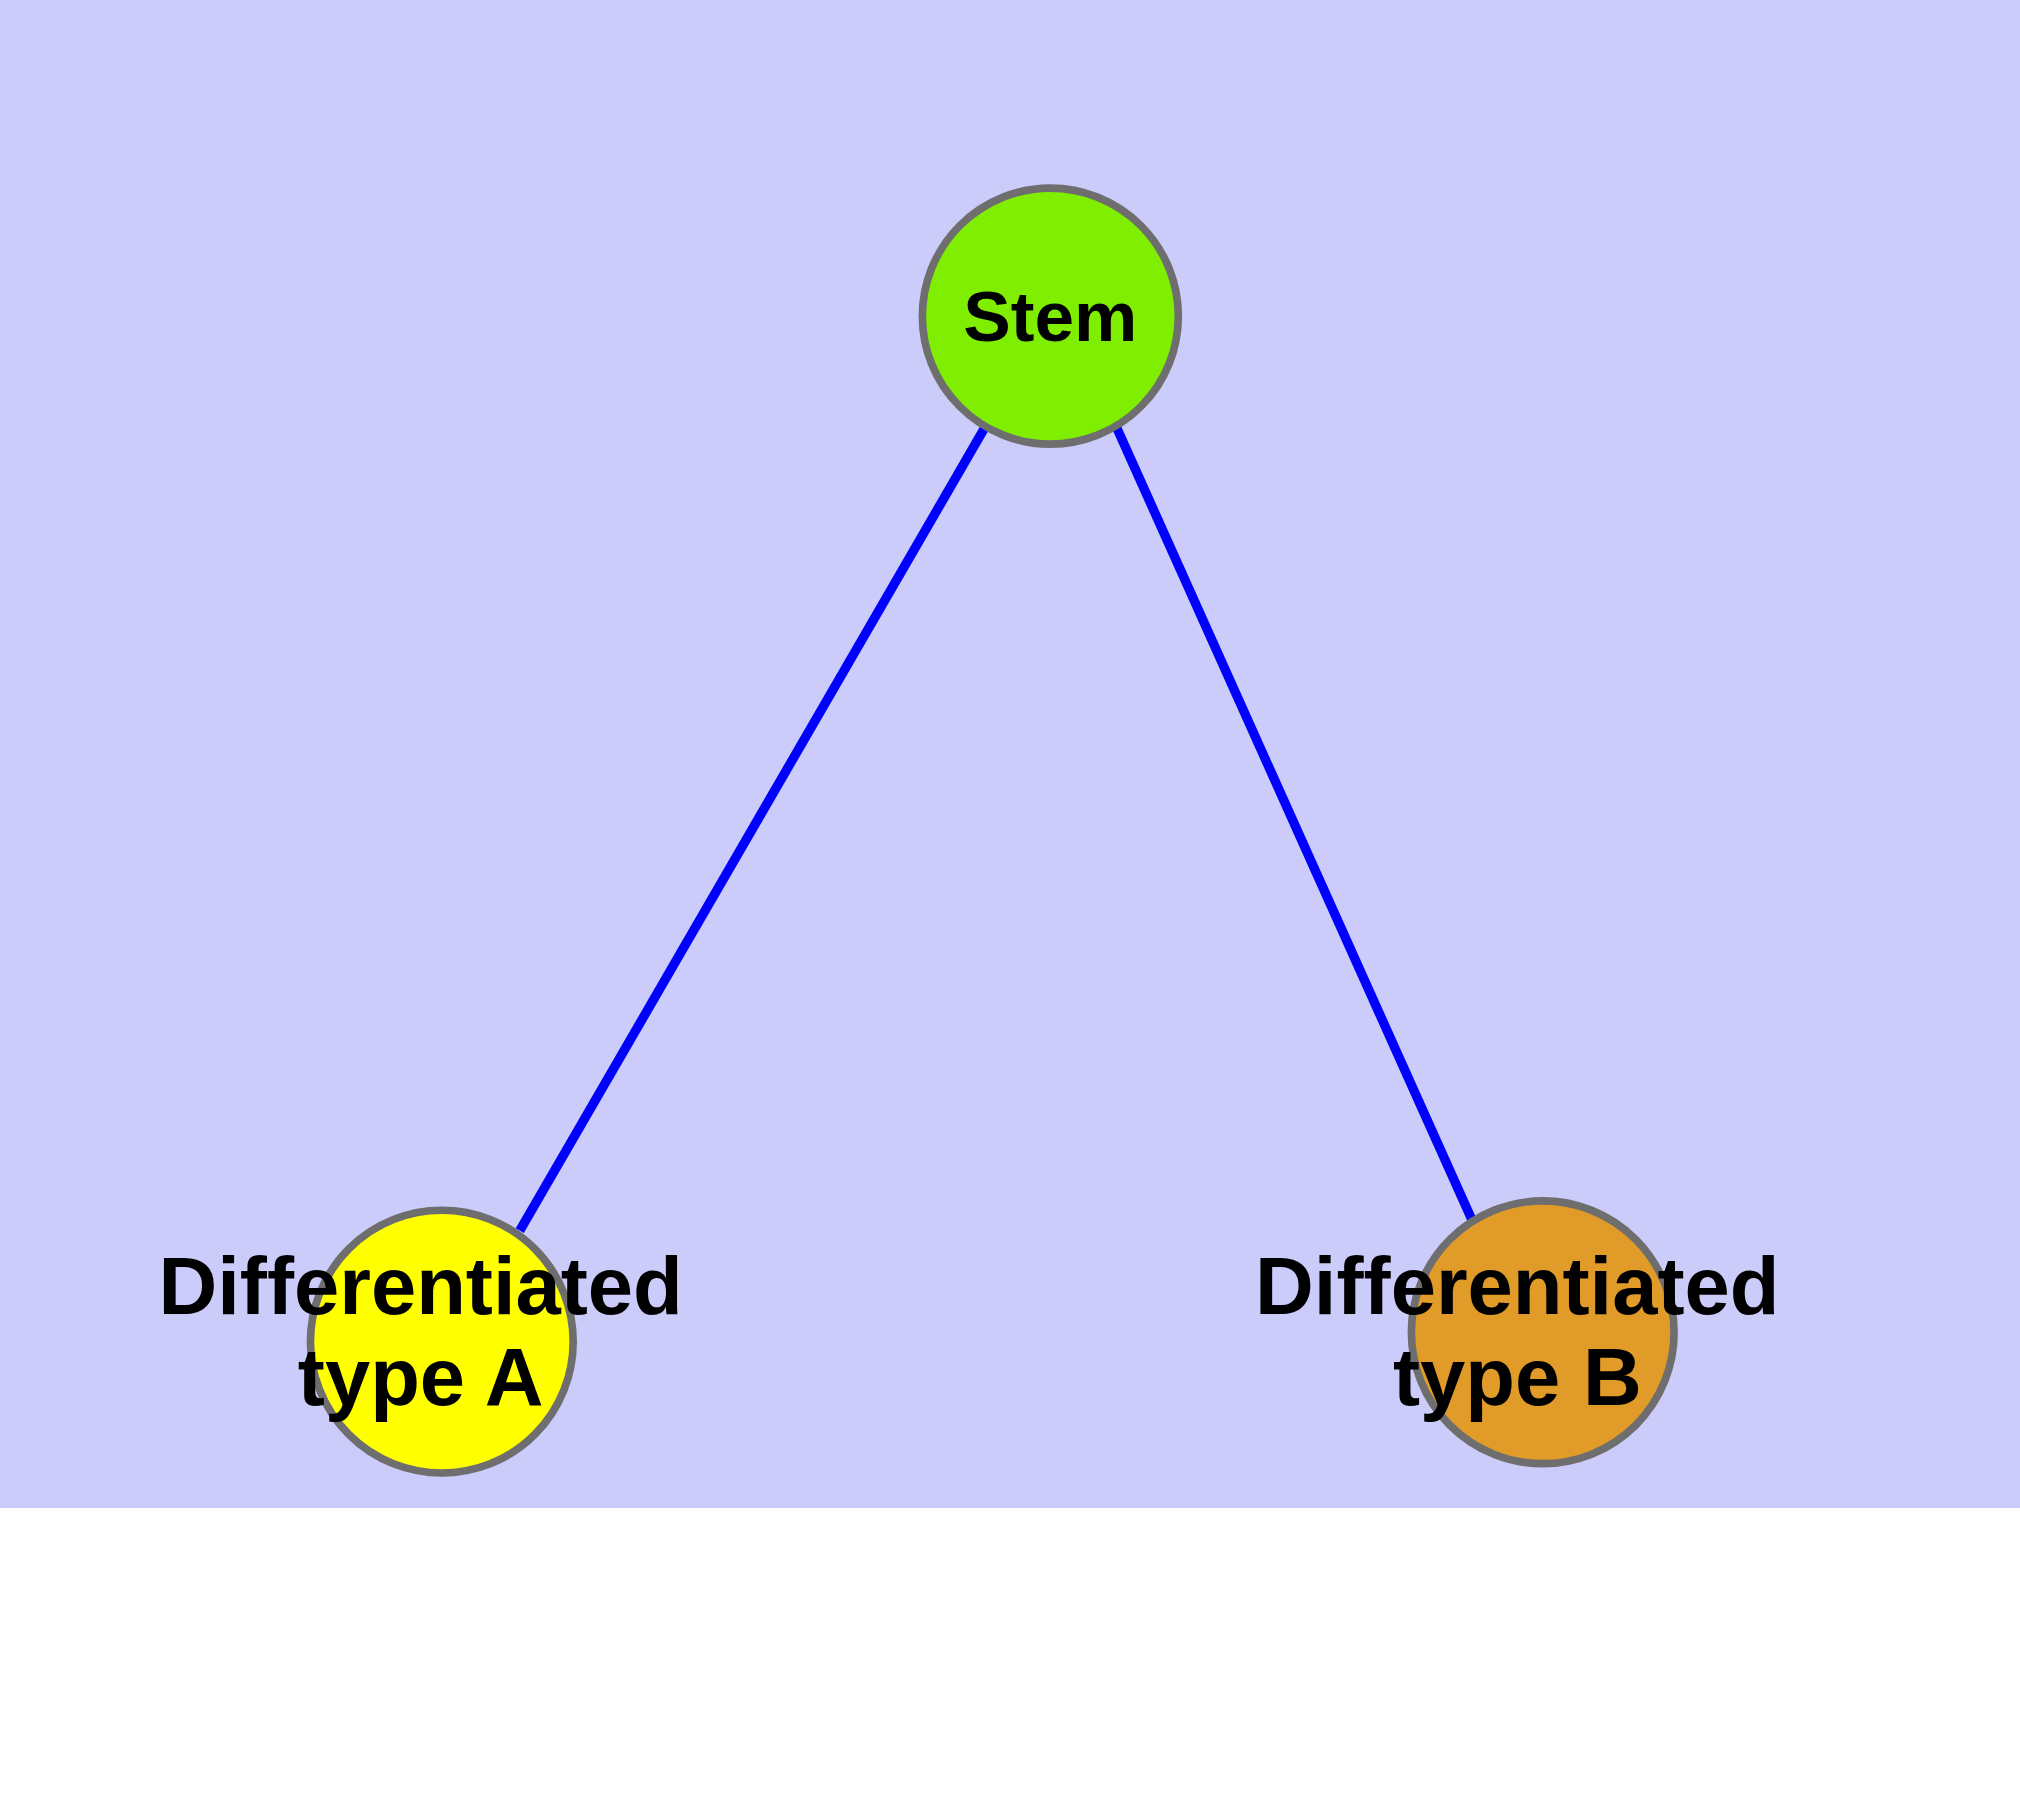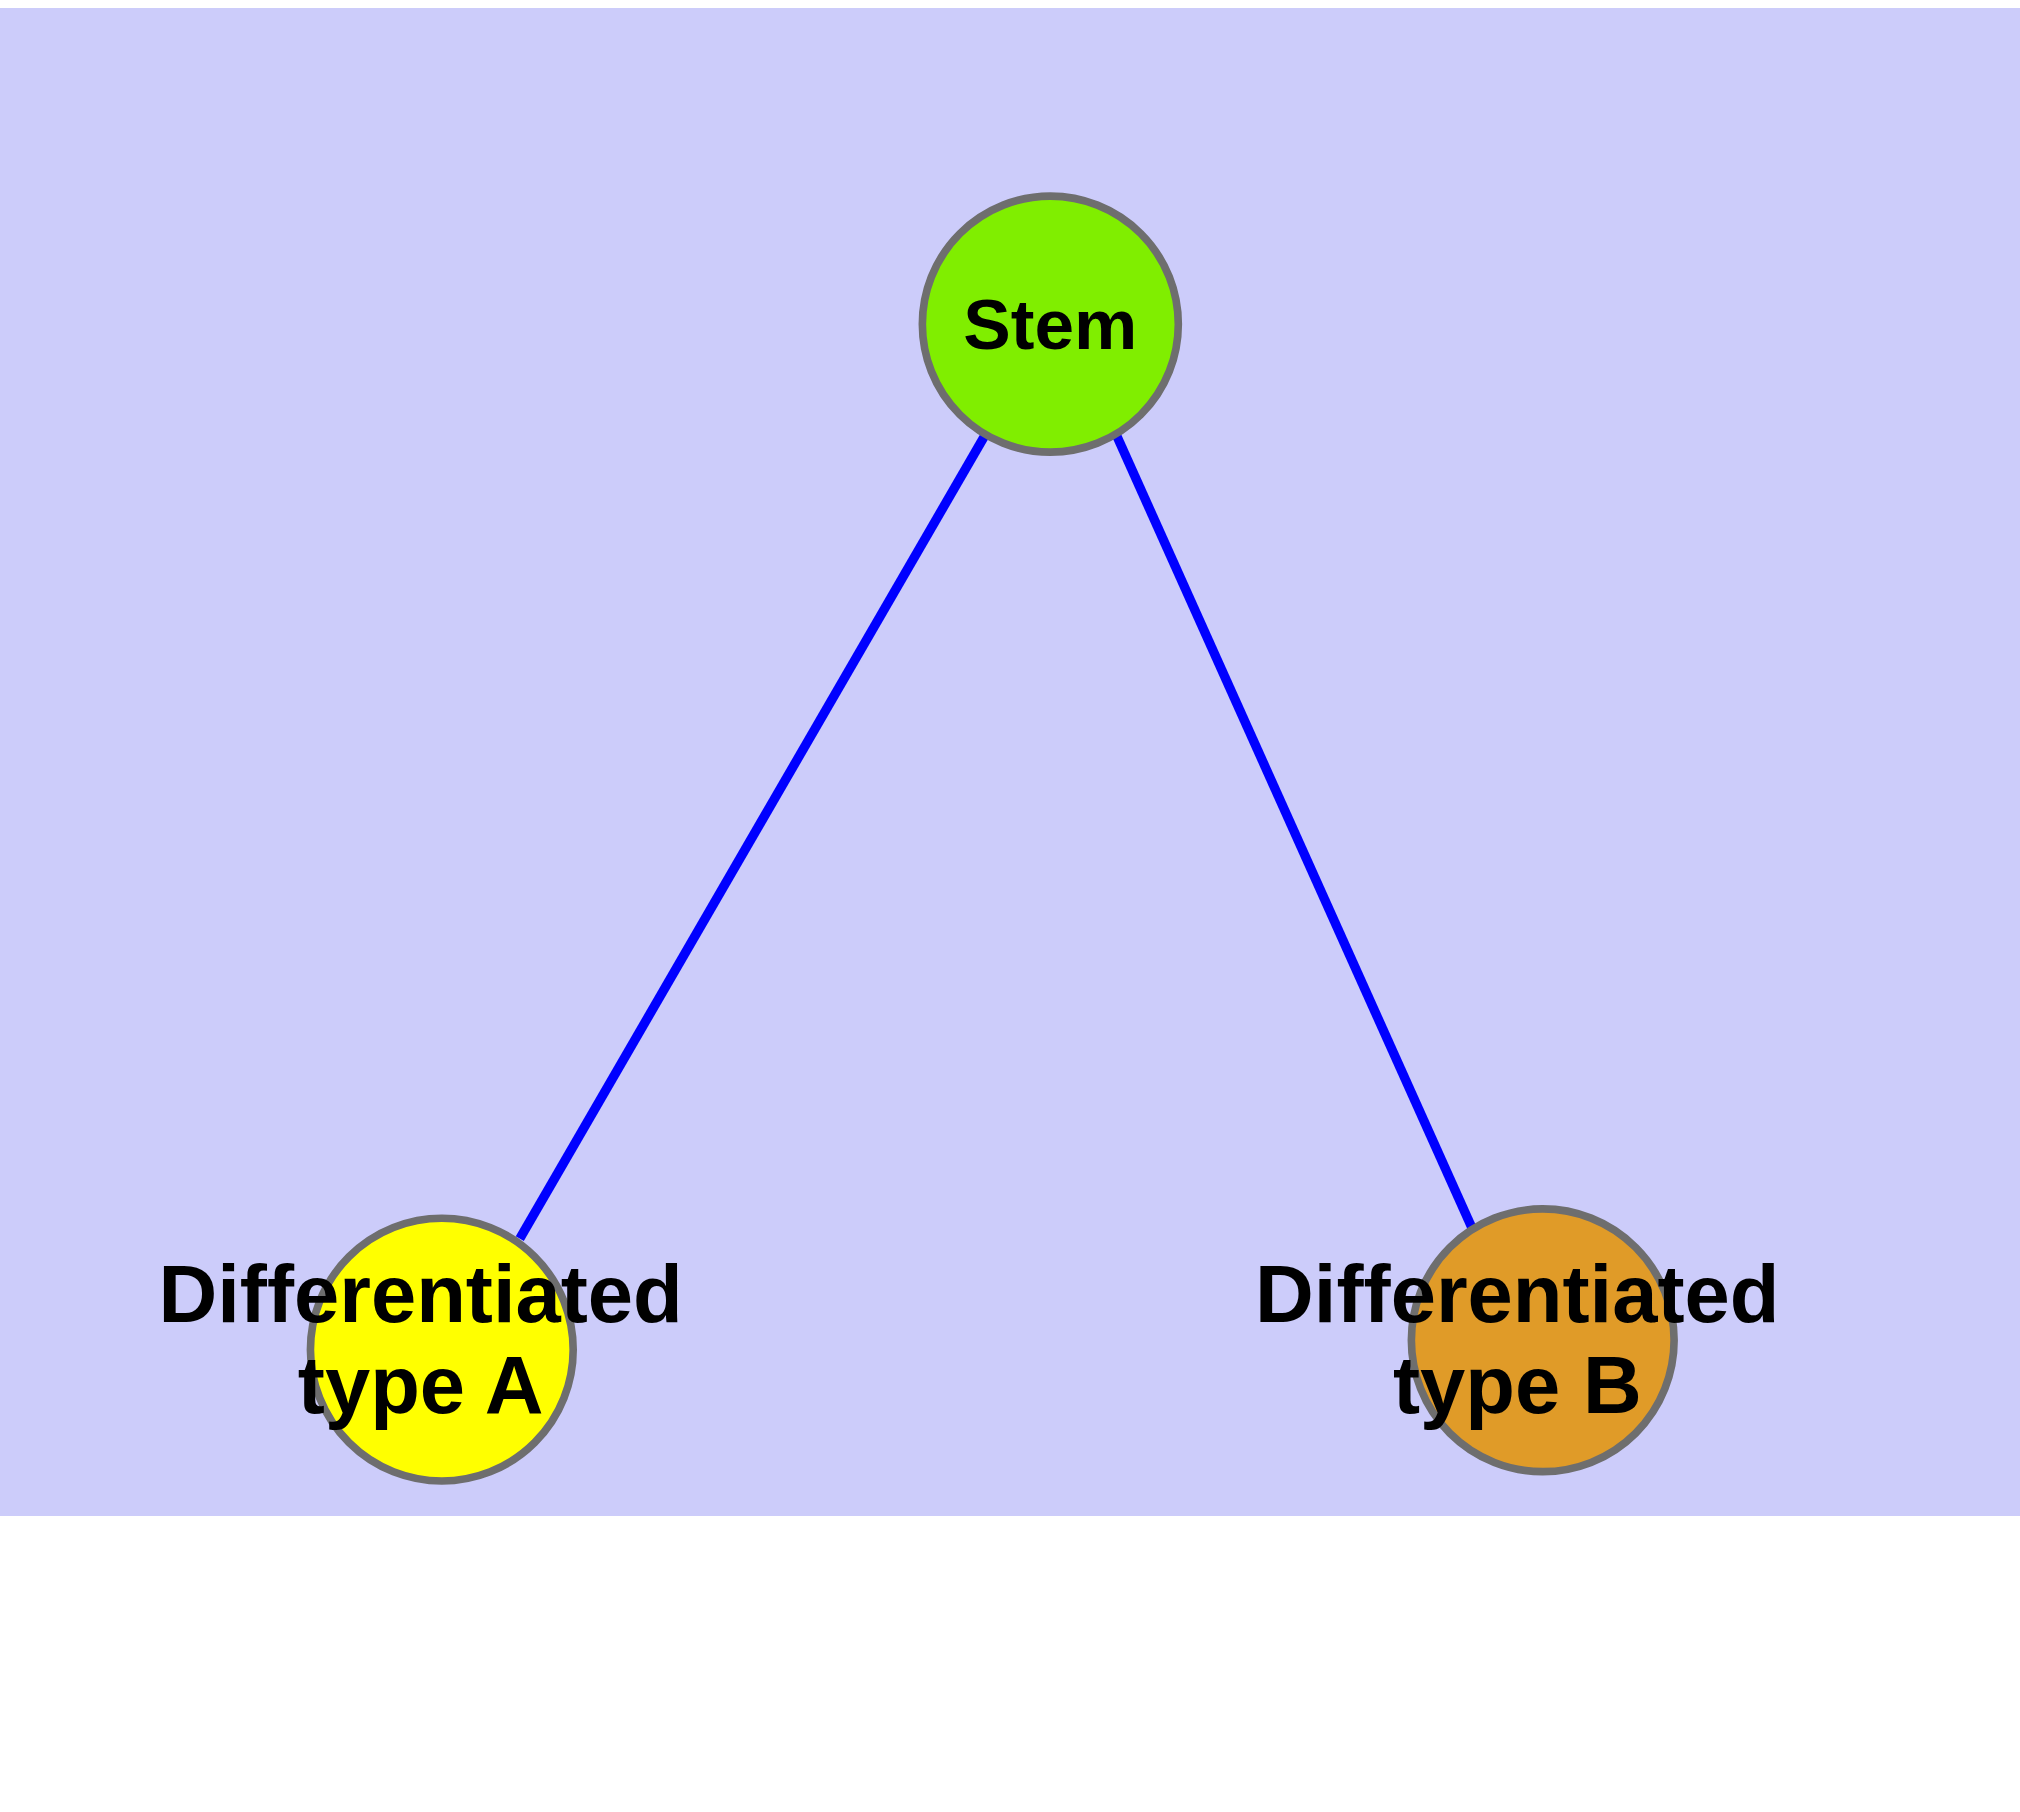--- a/index.html
+++ b/index.html
@@ -42,21 +42,21 @@
     text-anchor: middle;
     dominant-baseline: auto;
     paint-order: normal;
   }
   .label-stem { font-size: 84px; }
   .label-leaf { font-size: 96px; }
 </style>
 </head>
 <body>
 
-<div id="canvas" style="width: 2021px; height: 1508px; margin-top: 8px;">
+<div id="canvas" style="width: 2021px; height: 1508px;">
 
   <div id="canvas-bg" style="background: rgb(204, 204, 250);"></div>
 
   <svg class="graph-svg" viewBox="0 0 2384 2138" xmlns="http://www.w3.org/2000/svg">
 
     <g>
       <line class="edge-line" id="edge0" x1="1162" y1="504" x2="613" y2="1452" stroke="#0000ff"></line>
       <line class="edge-line" id="edge1" x1="1317" y1="504" x2="1739" y2="1445" stroke="#0000ff"></line>
     </g>
 

